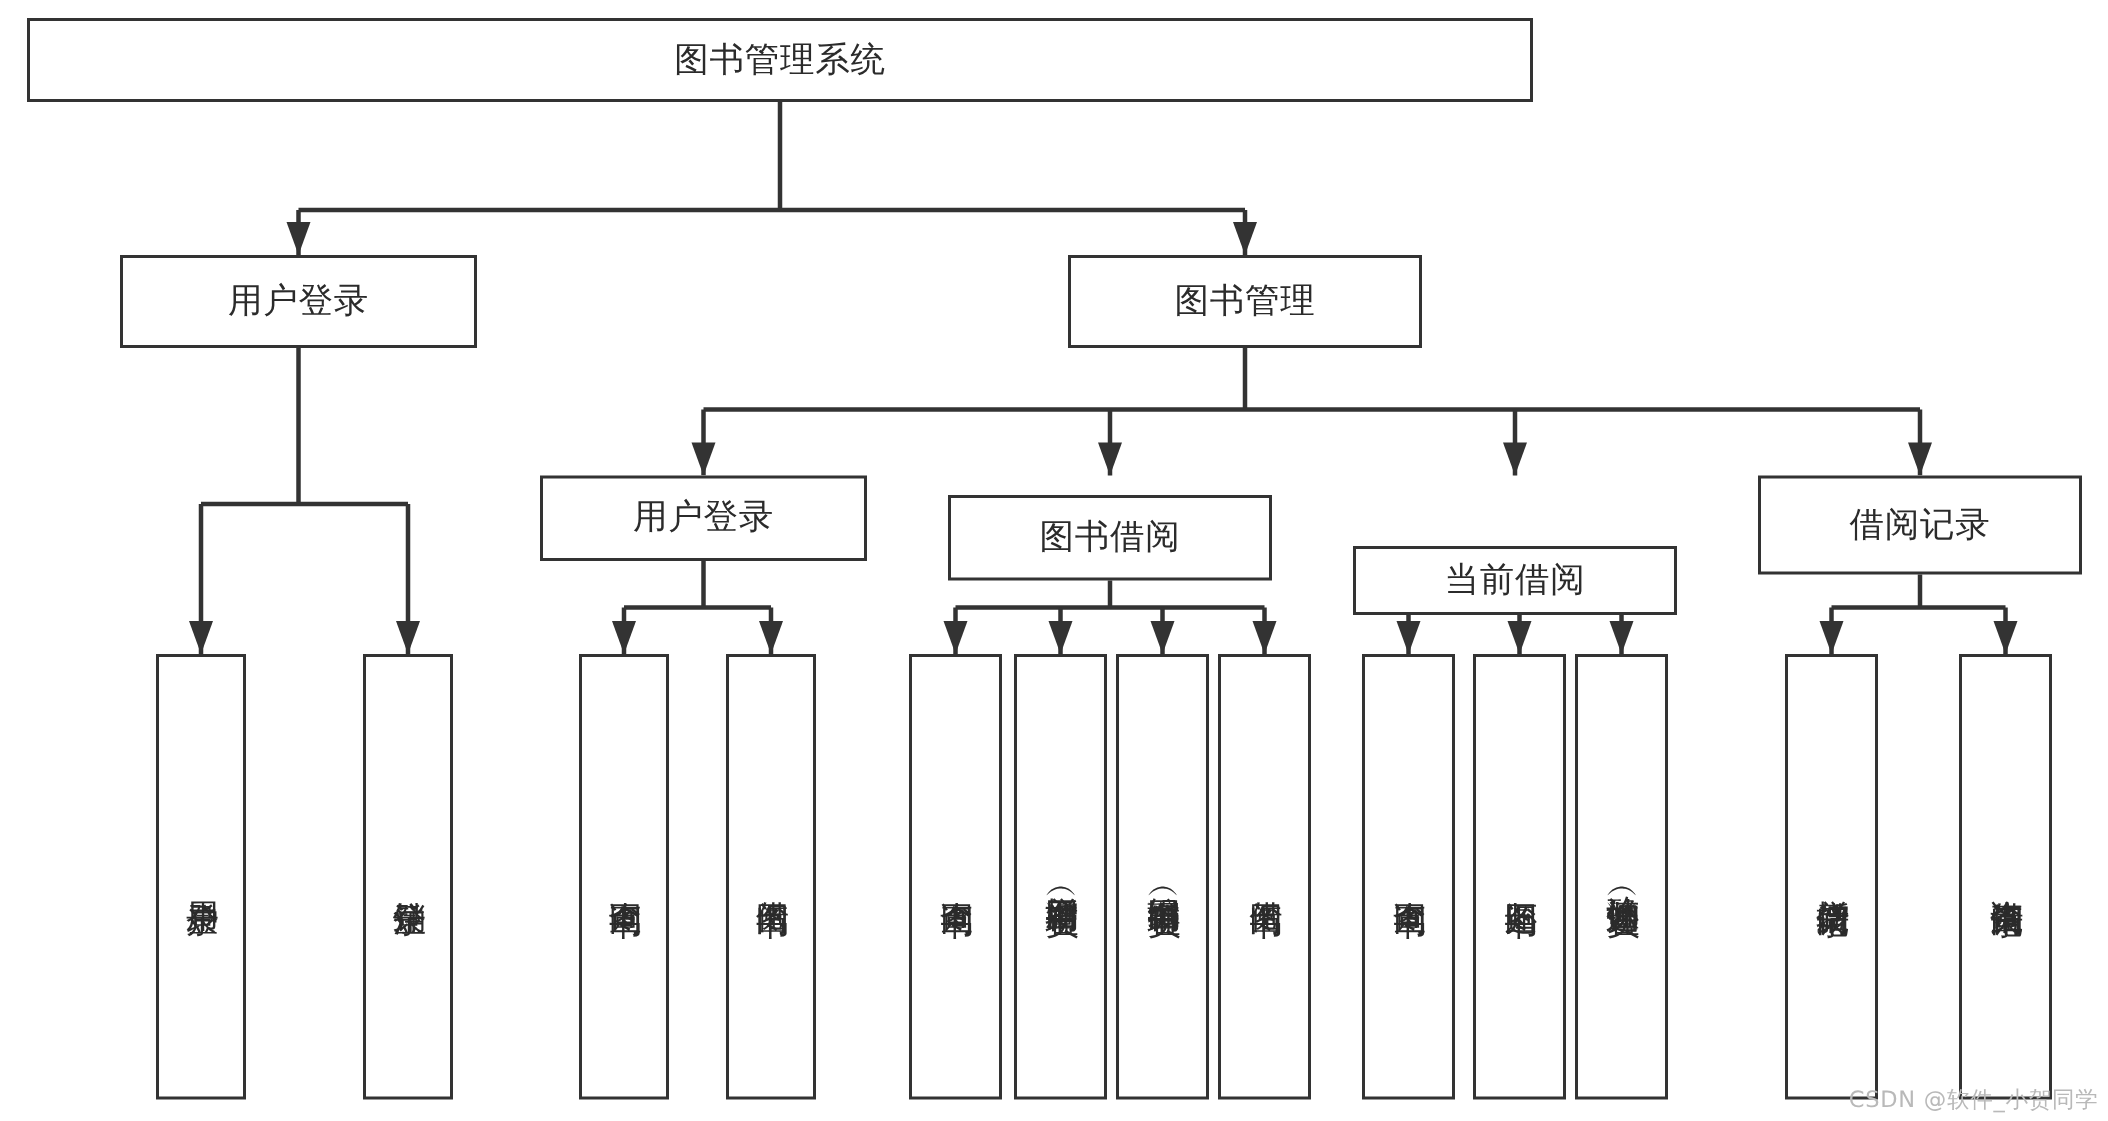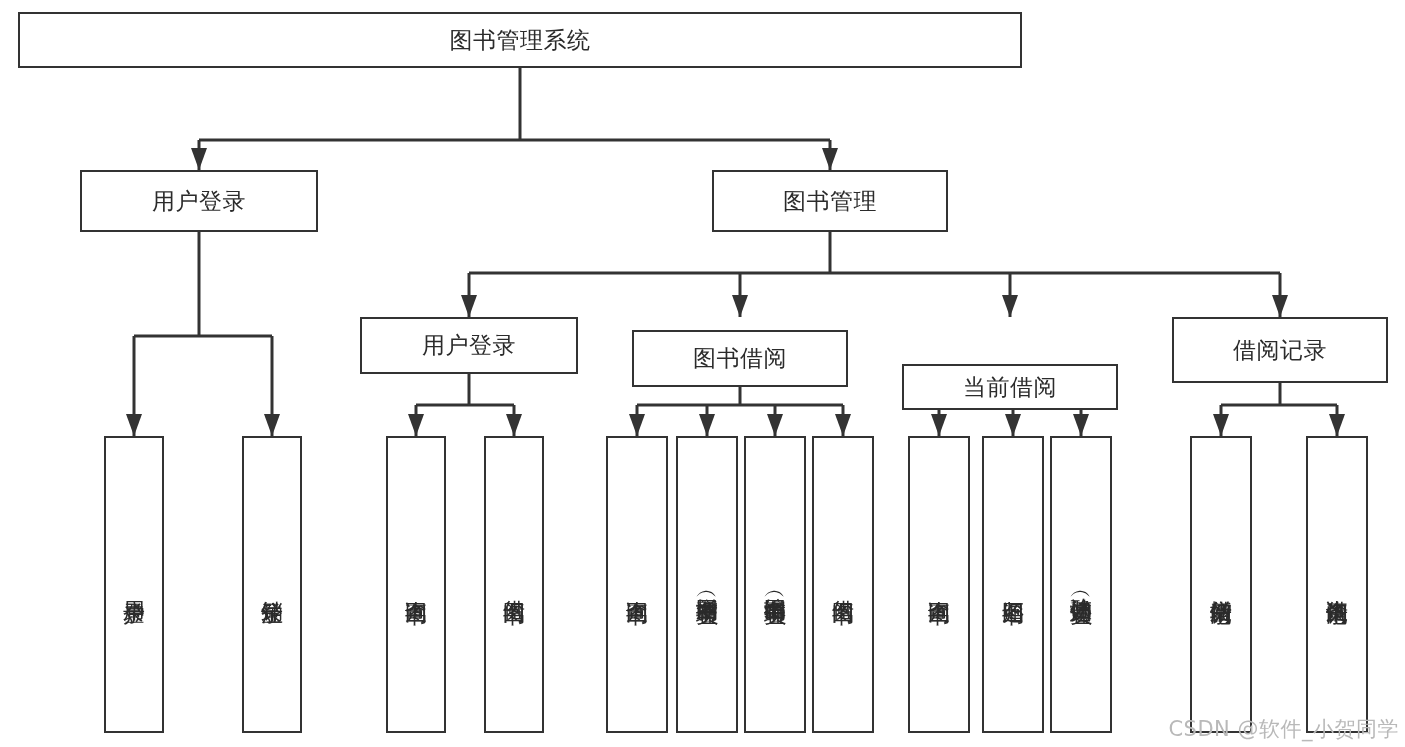--- a/index.html
+++ b/index.html
@@ -55,21 +55,21 @@
     text-orientation: upright;
     font-size: 22px;
     line-height: 1.18;
     letter-spacing: 1px;
     white-space: nowrap;
   }
   #watermark {
     position: absolute;
     right: 6px;
     bottom: 4px;
-    font-size: 21px;
+    font-size: 15px;
     color: #b9b9b9;
     letter-spacing: 0.5px;
     white-space: nowrap;
     pointer-events: none;
   }
 </style>
 </head>
 <body>
 
 <div id="diagram-root">

